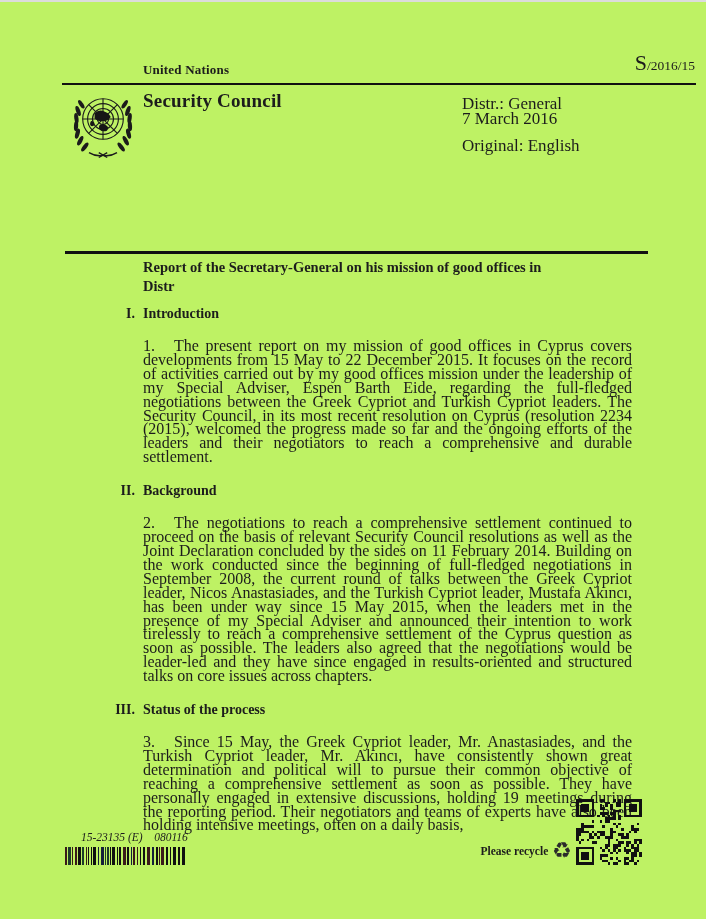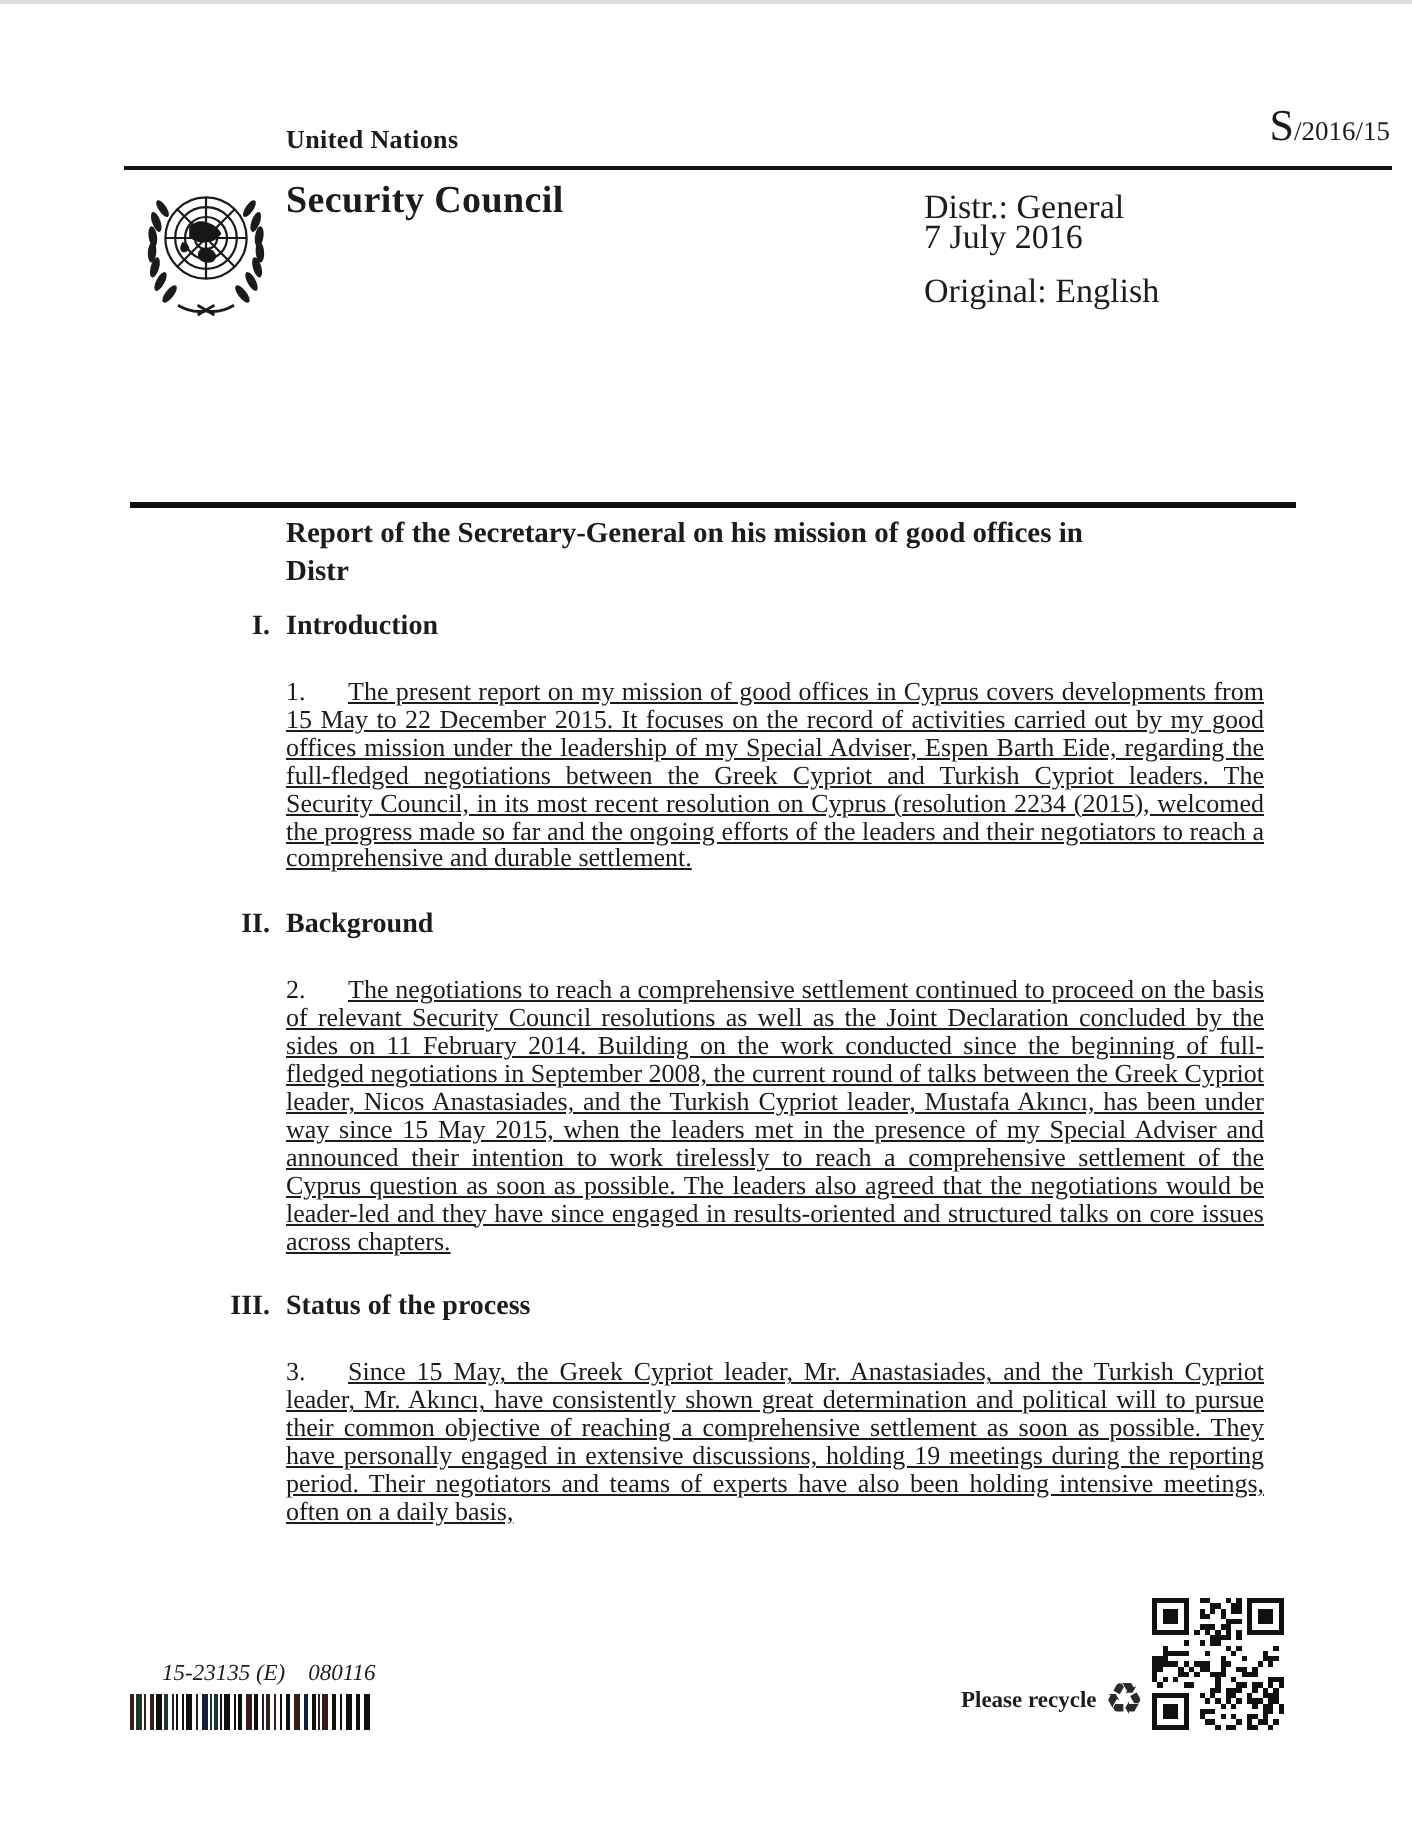--- a/index.html
+++ b/index.html
@@ -1,19 +1,19 @@
 <!DOCTYPE html>
 <html><head>
 <meta charset="utf-8">
 <style>
   * { margin:0; padding:0; box-sizing:border-box; }
   html,body { background:#e9e9e9; }
   .page {
     position:relative; width:706px; height:919px; margin:0 auto;
-    background:#ffffff; overflow:hidden;
+    background:#bef264; overflow:hidden;
     font-family:"Liberation Serif","DejaVu Serif",serif;
     color:#1c1c1c;
   }
   .top-edge { position:absolute; top:0; left:0; width:706px; height:2px; background:#dcdcdc; }
 
   
   .org-name { position:absolute; left:143px; top:62px; font-size:13px; font-weight:bold; letter-spacing:.2px; }
   .doc-symbol { position:absolute; right:11px; top:50px; font-size:13.5px; white-space:nowrap; }
   .doc-symbol .big-s { font-size:22px; }
   .header-rule { position:absolute; left:62px; top:83px; width:634px; height:2px; background:#111; }
@@ -26,22 +26,22 @@
   .title-rule { position:absolute; left:65px; top:251px; width:583px; height:3px; background:#111; }
   .doc-title {
     position:absolute; left:143px; top:258px; width:420px;
     font-size:14.5px; font-weight:bold; line-height:18.5px;
   }
   .document-body { position:absolute; left:95px; top:306px; width:537px; }
   .section-heading { position:relative; padding-left:48px; font-size:14px; font-weight:bold; margin:18px 0 17px; }
   .document-section:first-child .section-heading { margin-top:0; }
   .section-heading .numeral { position:absolute; left:0; top:0; width:40px; text-align:right; }
   .paragraph {
-    padding-left:48px; font-size:13px; line-height:13.9px;
-    text-align:justify; margin:0 0 19px;text-decoration:underline;
+    padding-left:48px; font-size:16px; line-height:13.9px;
+    text-align:justify; margin:0 0 19px;
   }
   .paragraph .pnum { display:inline-block; width:31px; }
 
   
   .job-number { position:absolute; left:81px; top:831px; font-size:11.5px; white-space:pre;font-style:italic; }
   .barcode { position:absolute; left:65px; top:847px; width:121px; height:18px; font-size:0; }
   .barcode span { display:inline-block; height:18px; vertical-align:top; }
   .recycle-wrap { position:absolute; left:0; top:838px; width:572px; text-align:right; }
   .recycle-label { font-size:11.5px; font-weight:bold; vertical-align:middle; }
   .recycle-icon { font-family:"DejaVu Sans",sans-serif; font-size:22px; vertical-align:middle; margin-left:4px; color:#2b2b2b; }
@@ -94,21 +94,21 @@
       <path d="M70 90 q-10 6 -20 4"></path>
       <line x1="44" y1="97" x2="56" y2="90"></line>
       <line x1="56" y1="97" x2="44" y2="90"></line>
     </g>
   </svg>
 
   <div class="organ-name">Security Council</div>
 
   <div class="distr-block">
     <div>Distr.: General</div>
-    <div>7 July 2016</div>
+    <div>7 March 2016</div>
     <div class="orig">Original: English</div>
   </div>
 
   <div class="title-rule"></div>
   <div class="doc-title">Report of the Secretary-General on his mission of good offices in Distr</div>
   <div class="document-body">
       <section class="document-section">
         <div class="section-heading"><span class="numeral">I.</span><span>Introduction</span></div>
         <p class="paragraph"><span class="pnum">1.</span><span>The present report on my mission of good offices in Cyprus covers developments from 15 May to 22 December 2015. It focuses on the record of activities carried out by my good offices mission under the leadership of my Special Adviser, Espen Barth Eide, regarding the full-fledged negotiations between the Greek Cypriot and Turkish Cypriot leaders. The Security Council, in its most recent resolution on Cyprus (resolution 2234 (2015), welcomed the progress made so far and the ongoing efforts of the leaders and their negotiators to reach a comprehensive and durable settlement.</span></p>
       </section>

